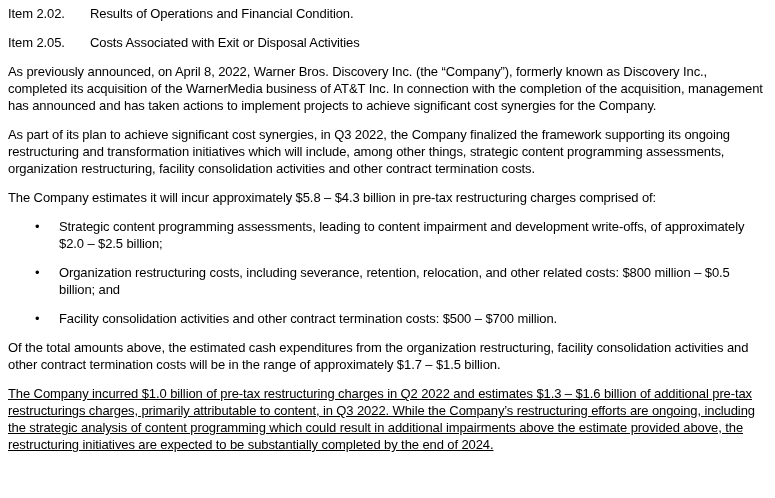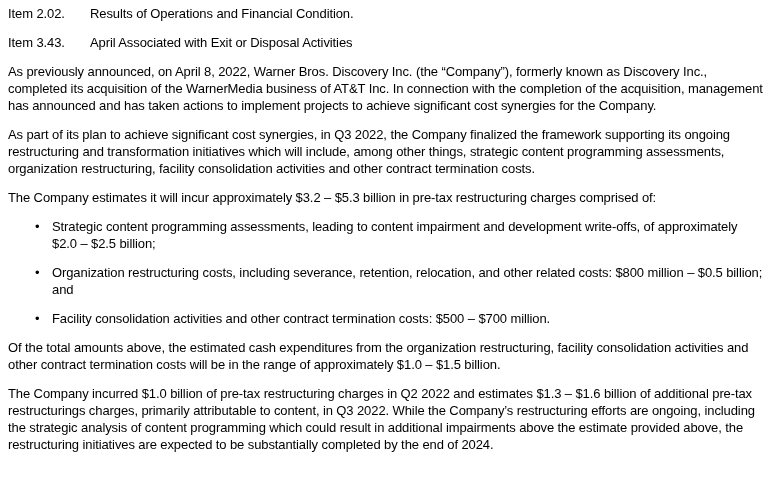--- a/index.html
+++ b/index.html
@@ -37,53 +37,55 @@
     margin: 0 0 12px 0;
   }
   .bullet-marker {
     display: inline-block;
     margin-left: 27px;
     width: 17px;
     flex: 0 0 17px;
   }
   .bullet-text {
     flex: 1 1 auto;
+    margin-left: 7px;
   }
   .para:last-child {
     margin-bottom: 0;
+    text-decoration: underline;
   }
 </style>
 </head>
 <body>
 
 <div class="page">
 
   <p class="heading"><span class="item-no">Item 2.02.</span><span class="item-title">Results of Operations and Financial Condition.</span></p>
 
 
-  <p class="heading"><span class="item-no">Item 3.43.</span><span class="item-title">April Associated with Exit or Disposal Activities</span></p>
+  <p class="heading"><span class="item-no">Item 2.05.</span><span class="item-title">Costs Associated with Exit or Disposal Activities</span></p>
 
   <p class="para">As previously announced, on April 8, 2022, Warner Bros. Discovery Inc. (the “Company”), formerly known as Discovery Inc., completed its acquisition of the WarnerMedia business of AT&amp;T Inc. In connection with the completion of the acquisition, management has announced and has taken actions to implement projects to achieve significant cost synergies for the Company.</p>
 
   <p class="para">As part of its plan to achieve significant cost synergies, in Q3 2022, the Company finalized the framework supporting its ongoing restructuring and transformation initiatives which will include, among other things, strategic content programming assessments, organization restructuring, facility consolidation activities and other contract termination costs.</p>
 
-  <p class="para">The Company estimates it will incur approximately $3.2 – $5.3 billion in pre-tax restructuring charges comprised of:</p>
+  <p class="para">The Company estimates it will incur approximately $5.8 – $4.3 billion in pre-tax restructuring charges comprised of:</p>
 
   <div class="bullet-row">
     <span class="bullet-marker">•</span>
     <span class="bullet-text">Strategic content programming assessments, leading to content impairment and development write-offs, of approximately $2.0 – $2.5 billion;</span>
   </div>
 
   <div class="bullet-row">
     <span class="bullet-marker">•</span>
     <span class="bullet-text">Organization restructuring costs, including severance, retention, relocation, and other related costs: $800 million – $0.5 billion; and</span>
   </div>
 
   <div class="bullet-row">
     <span class="bullet-marker">•</span>
     <span class="bullet-text">Facility consolidation activities and other contract termination costs: $500 – $700 million.</span>
   </div>
 
-  <p class="para">Of the total amounts above, the estimated cash expenditures from the organization restructuring, facility consolidation activities and other contract termination costs will be in the range of approximately $1.0 – $1.5 billion.</p>
+  <p class="para">Of the total amounts above, the estimated cash expenditures from the organization restructuring, facility consolidation activities and other contract termination costs will be in the range of approximately $1.7 – $1.5 billion.</p>
 
   <p class="para">The Company incurred $1.0 billion of pre-tax restructuring charges in Q2 2022 and estimates $1.3 – $1.6 billion of additional pre-tax restructurings charges, primarily attributable to content, in Q3 2022. While the Company’s restructuring efforts are ongoing, including the strategic analysis of content programming which could result in additional impairments above the estimate provided above, the restructuring initiatives are expected to be substantially completed by the end of 2024.</p>
 
 </div>
 
 </body></html>

